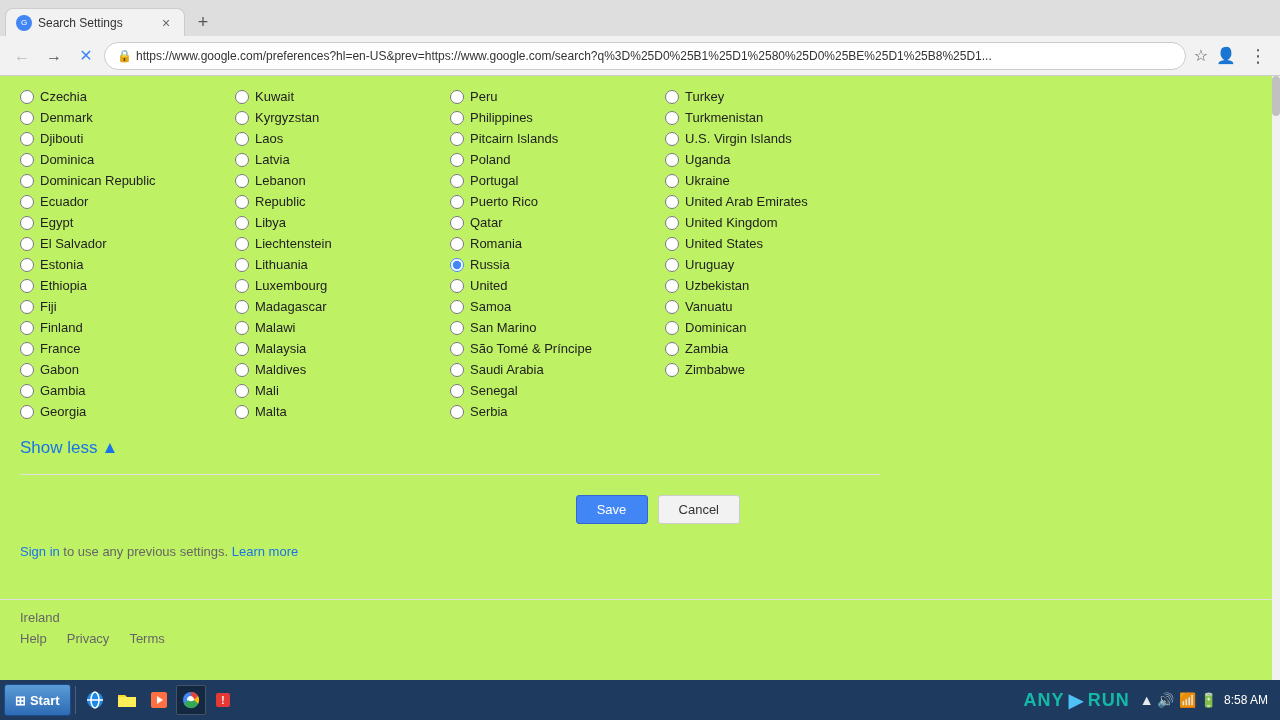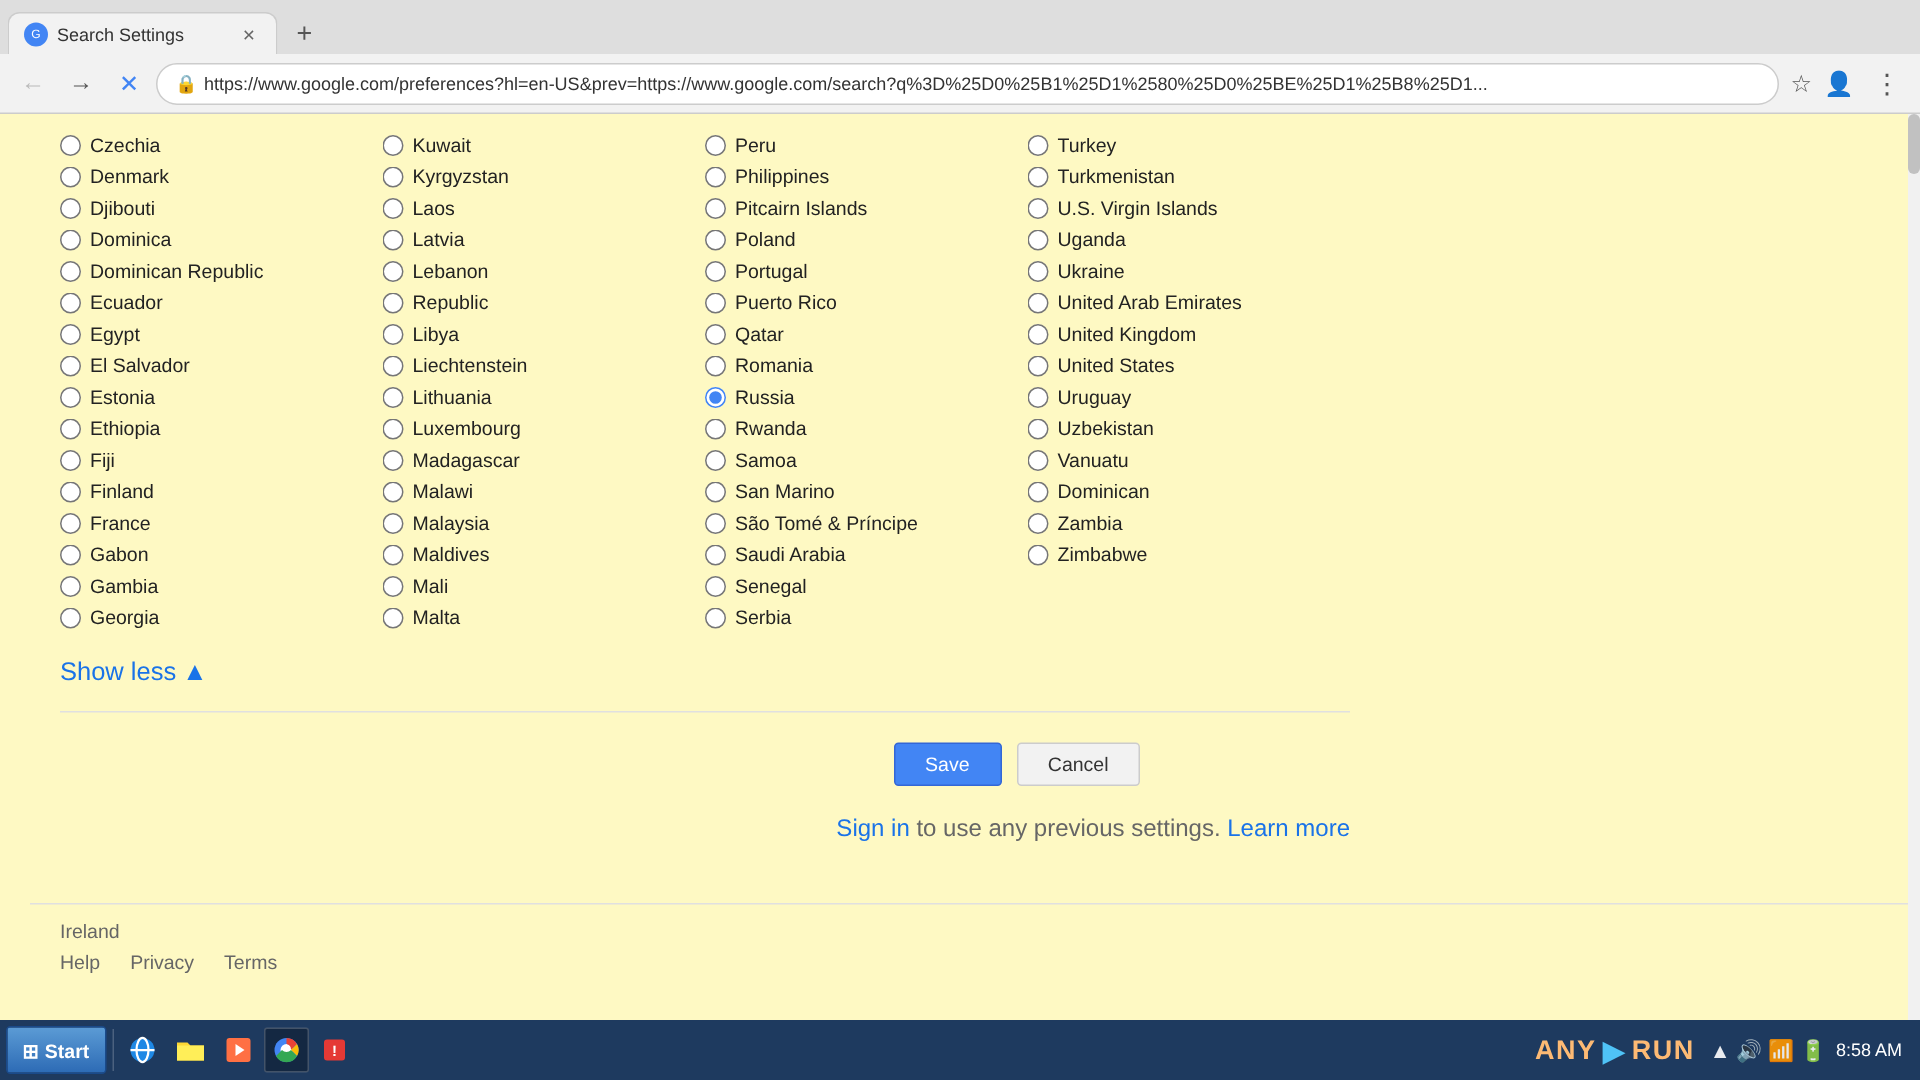--- a/index.html
+++ b/index.html
@@ -18,61 +18,61 @@
     .nav-btn { width: 28px; height: 28px; display: flex; align-items: center; justify-content: center; border-radius: 50%; cursor: pointer; color: #555; font-size: 16px; }
     .nav-btn.disabled { color: #bbb; cursor: default; }
     .loading-btn { color: #4285f4; }
     .address-bar { flex: 1; height: 28px; border: 1px solid #ccc; border-radius: 14px; padding: 0 12px; font-size: 12px; background: white; display: flex; align-items: center; color: #333; overflow: hidden; }
     .address-bar span { overflow: hidden; text-overflow: ellipsis; white-space: nowrap; font-size: 12px; }
     .lock-icon { color: #333; margin-right: 4px; font-size: 12px; flex-shrink: 0; }
     .star-btn { margin-left: 4px; color: #555; font-size: 16px; cursor: pointer; }
     .menu-btn { width: 28px; height: 28px; display: flex; align-items: center; justify-content: center; cursor: pointer; color: #555; font-size: 18px; }
 
     
-    .page-content { background: #fef9c3; width: 100%; height: calc(720px - 76px - 40px); overflow-y: auto; position: relative; padding-left: 20px; }
+    .page-content { background: #bef264; width: 100%; height: calc(720px - 76px - 40px); overflow-y: auto; position: relative; }
     .scrollbar-track { position: absolute; right: 0; top: 0; bottom: 0; width: 8px; background: #f1f1f1; }
     .scrollbar-thumb { position: absolute; right: 0; top: 0; width: 8px; height: 40px; background: #c1c1c1; border-radius: 4px; }
 
     .content-area { padding: 10px 20px 20px 20px; max-width: 900px; }
 
     
     .country-grid { display: grid; grid-template-columns: 215px 215px 215px 215px; gap: 0; margin-bottom: 10px; }
     .country-item { display: flex; align-items: center; padding: 3px 0; gap: 6px; cursor: pointer; }
     .country-item input[type="radio"] { width: 14px; height: 14px; margin: 0; cursor: pointer; flex-shrink: 0; accent-color: #4285f4; }
     .country-item label { font-size: 13px; color: #222; cursor: pointer; }
 
     .show-less { color: #1a73e8; font-size: 17px; cursor: pointer; display: flex; align-items: center; gap: 4px; padding: 6px 0; }
 
     .divider { border: none; border-top: 1px solid #e0e0e0; margin: 10px 0 20px 0; }
 
     .action-buttons { display: flex; gap: 10px; justify-content: flex-end; padding-right: 140px; margin-bottom: 20px; }
     .btn-save { background: #4285f4; color: white; border: 1px solid #3367d6; padding: 6px 20px; font-size: 13px; border-radius: 3px; cursor: pointer; min-width: 72px; }
     .btn-cancel { background: #f2f2f2; color: #333; border: 1px solid #ccc; padding: 6px 20px; font-size: 13px; border-radius: 3px; cursor: pointer; min-width: 72px; }
 
-    .signin-text { text-align: right; font-size: 16px; color: #666; margin-bottom: 20px; }
+    .signin-text { text-align: left; font-size: 13px; color: #666; margin-bottom: 20px; }
     .signin-text a { color: #1a73e8; text-decoration: none; }
 
     
     .page-footer { border-top: 1px solid #e0e0e0; padding: 10px 20px; font-size: 13px; color: #666; }
     .footer-region { margin-bottom: 6px; }
     .footer-links { display: flex; gap: 20px; }
     .footer-links a { color: #666; text-decoration: none; font-size: 13px; }
 
     
     .taskbar { position: fixed; bottom: 0; left: 0; right: 0; height: 40px; background: #1e3a5f; display: flex; align-items: center; padding: 0 4px; gap: 2px; z-index: 1000; }
     .start-btn { background: linear-gradient(to bottom, #5b9bd5, #2d6bb5); border: 1px solid #1a4a8a; border-radius: 3px; padding: 3px 10px; color: white; font-size: 13px; font-weight: bold; cursor: pointer; display: flex; align-items: center; gap: 4px; height: 32px; }
     .taskbar-icon { width: 30px; height: 30px; display: flex; align-items: center; justify-content: center; cursor: pointer; border-radius: 2px; }
     .taskbar-sep { width: 1px; height: 28px; background: rgba(255,255,255,0.2); margin: 0 2px; }
     .taskbar-active { background: rgba(0,0,0,0.3); border: 1px solid rgba(255,255,255,0.2); }
     .taskbar-spacer { flex: 1; }
     .system-tray { display: flex; align-items: center; gap: 6px; padding: 0 8px; color: white; font-size: 12px; }
     .tray-icons { display: flex; align-items: center; gap: 4px; }
     .tray-icon { font-size: 14px; color: white; opacity: 0.9; }
     .anyrun-logo { display: flex; align-items: center; gap: 4px; margin-left: 10px; }
-    .anyrun-text { color: #fdba74; font-size: 18px; font-weight: bold; letter-spacing: 1px; text-align: right; }
+    .anyrun-text { color: #14b8a6; font-size: 18px; font-weight: bold; letter-spacing: 1px; text-align: right; }
     .anyrun-arrow { color: #4fc3f7; font-size: 20px; }
   </style>
 </head>
 <body>
 
 <div class="browser-chrome">
   <div class="tab-bar">
     <div class="tab">
       <div class="favicon">G</div>
       <span class="tab-title">Search Settings</span>
@@ -262,21 +262,21 @@
           <div class="country-item">
             <input type="radio" name="country" id="romania" style="">
             <label for="romania">Romania</label>
           </div>
           <div class="country-item">
             <input type="radio" name="country" id="russia" checked="" style="">
             <label for="russia">Russia</label>
           </div>
           <div class="country-item">
             <input type="radio" name="country" id="rwanda" style="">
-            <label for="rwanda">Rwanda</label>
+            <label for="rwanda">United</label>
           </div>
           <div class="country-item">
             <input type="radio" name="country" id="samoa" style="">
             <label for="samoa">Samoa</label>
           </div>
           <div class="country-item">
             <input type="radio" name="country" id="san_marino" style="">
             <label for="san_marino">San Marino</label>
           </div>
           <div class="country-item">

